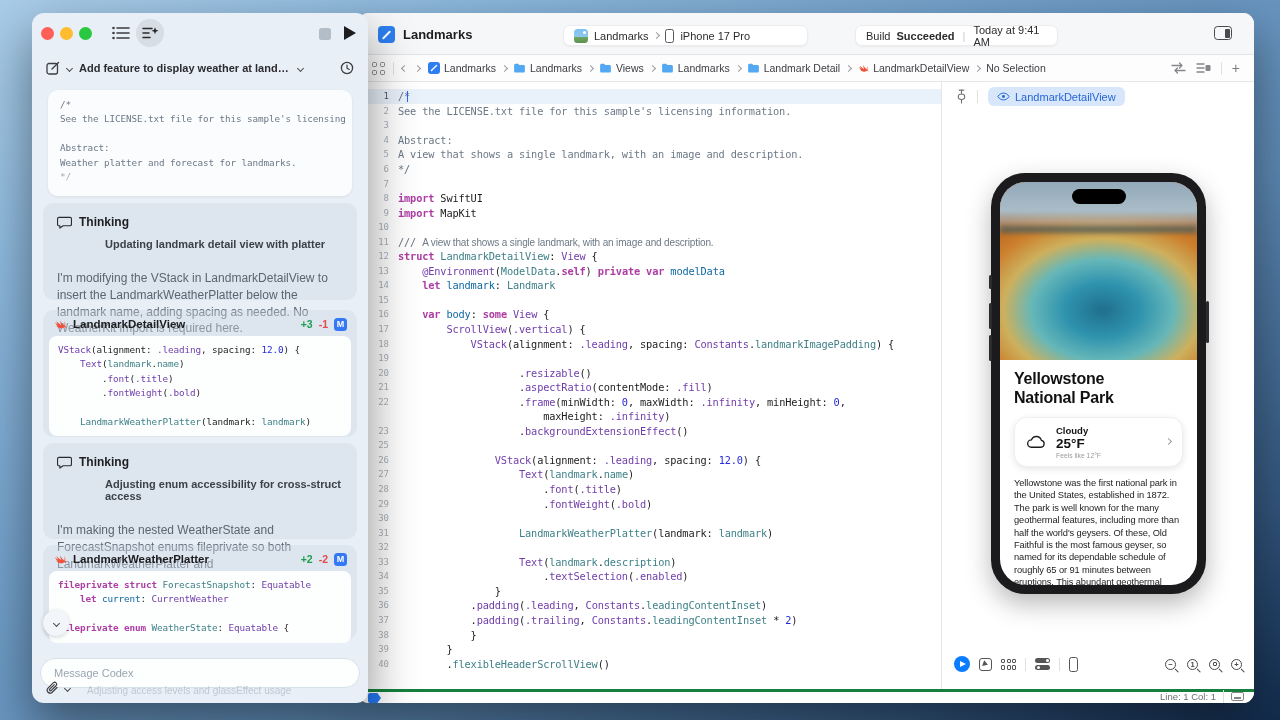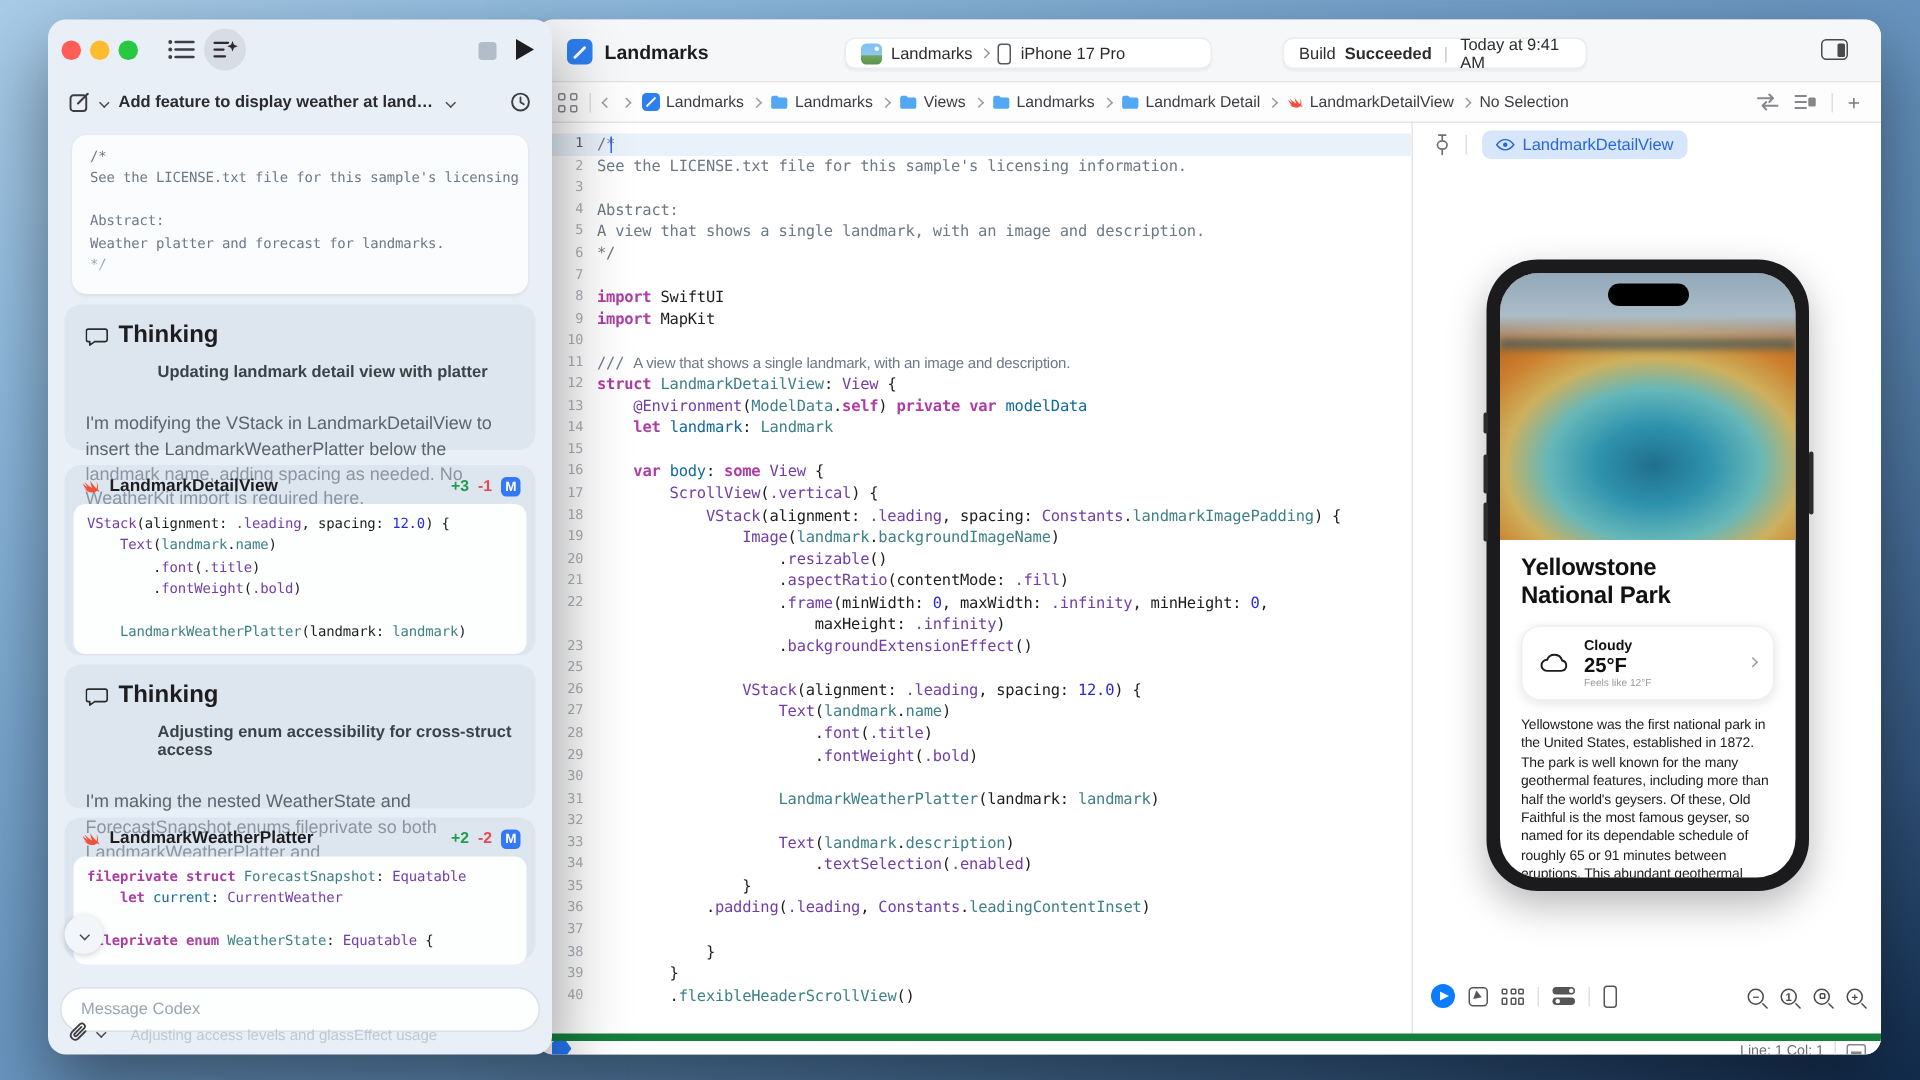--- a/index.html
+++ b/index.html
@@ -95,22 +95,22 @@
   .wcard { margin-top:9px; background:#fff; border:1px solid #f0f0f2; border-radius:13px; box-shadow:0 2px 7px rgba(0,0,0,.10);
     display:flex; align-items:center; padding:7px 11px; gap:9px; }
   .wmain { display:flex; flex-direction:column; }
   .wcond { font-size:9.5px; font-weight:700; color:#111; }
   .wtemp { font-size:13.5px; font-weight:700; color:#111; }
   .wfeels { font-size:6.8px; color:#9a9aa0; margin-top:1px; }
   .wchev { margin-left:auto; }
   .ph-desc { margin-top:10px; font-size:9.3px; color:#1c1c1e; line-height:1.34; letter-spacing:-.1px; }
 
   
-  .statusbar { position:absolute; left:0; bottom:0; right:0; height:14px; background:#fff; border-top:5px solid #15803d;
-    display:flex; align-items:flex-start; padding:0 10px; font-size:9.5px; color:#6e6e73; }
+  .statusbar { position:absolute; left:0; bottom:0; right:0; height:14px; background:#fff; border-top:3px solid #15803d;
+    display:flex; align-items:flex-end; padding:0 10px; font-size:9.5px; color:#6e6e73; }
   .flag { width:13px; height:10px; background:#2478f2; border-radius:2px; clip-path:polygon(0 0,72% 0,100% 50%,72% 100%,0 100%); }
   .sb-right { margin-left:auto; display:flex; align-items:center; gap:7px; }
   .kb-ic { width:13px; height:9px; border:1.1px solid #86868c; border-radius:2px; position:relative; }
   .kb-ic::after{content:"";position:absolute;left:2px;right:2px;bottom:1.5px;height:1.2px;background:#86868c;}
 
   
   .cwin { position:absolute; left:32px; top:13px; width:336px; height:690px; background:#e9eff7;
     border-radius:12px; box-shadow:0 22px 50px rgba(0,0,0,.45); overflow:hidden; }
   .light { position:absolute; top:14px; width:13px; height:13px; border-radius:50%; }
   .hd-ic { position:absolute; top:13px; color:#3d3d42; }
@@ -120,21 +120,21 @@
   .play-tri { position:absolute; left:312px; top:13px; width:0; height:0;
     border-left:12px solid #1d1d1f; border-top:7px solid transparent; border-bottom:7px solid transparent; }
   .c-row2 { position:absolute; left:0; top:42px; right:0; height:26px; display:flex; align-items:center; padding:0 14px; gap:7px; }
   .c-title { font-size:11px; font-weight:700; color:#2b2b2e; max-width:212px; overflow:hidden; white-space:nowrap; text-overflow:ellipsis; }
   .c-clock { margin-left:auto; }
   .card { position:absolute; left:11px; width:314px; border-radius:11px; background:rgba(205,216,228,.42); }
   .snip-card { position:absolute; left:16px; width:304px; background:#fafcfe; border-radius:10px; box-shadow:0 1px 3px rgba(0,0,0,.07);
     padding:8px 12px; overflow:hidden; }
   .srow { font-family:"DejaVu Sans Mono", monospace; font-size:9.3px; white-space:pre; line-height:14.4px; letter-spacing:-.1px; }
   .fade-out { position:absolute; left:0; right:0; bottom:0; height:30px; background:linear-gradient(rgba(250,252,254,0), #fafcfe 85%); }
-  .think-head { display:flex; align-items:center; gap:7px; font-size:16px; font-weight:700; color:#1d1d1f; }
+  .think-head { display:flex; align-items:center; gap:7px; font-size:12px; font-weight:700; color:#1d1d1f; }
   .think-sub { font-size:11px; font-weight:700; color:#3c4248; margin-top:9px;padding-left:48px; }
   .think-body { font-size:12px; color:#5a6570; line-height:1.4; margin-top:20px; }
   .fcard-head { display:flex; align-items:center; gap:6px; padding:7px 10px 5px; }
   .fcard-name { font-size:11.5px; font-weight:600; color:#1d1d1f; }
   .fcard-right { margin-left:auto; display:flex; align-items:center; gap:6px; font-size:10.5px; font-weight:700; }
   .adds { color:#1f9d4d; } .dels { color:#e5484d; }
   .mbadge { width:13px; height:13px; border-radius:3.5px; background:#3478f6; color:#fff; font-size:9px; font-weight:700;
     display:flex; align-items:center; justify-content:center; }
   .fcard-code { margin:0 6px 6px; background:#fdfefe; border-radius:8px; padding:7px 9px; overflow:hidden; }
   .scroll-btn { position:absolute; left:11px; top:597px; width:26px; height:26px; border-radius:50%; background:#f2f5f9;
@@ -330,21 +330,20 @@
         <div class="erow">
           <span class="ln">17</span>
           <span class="code"><span class="tk-p">        </span><span class="tk-t">ScrollView</span><span class="tk-p">(</span><span class="tk-t">.vertical</span><span class="tk-p">) {</span></span>
         </div>
         <div class="erow">
           <span class="ln">18</span>
           <span class="code"><span class="tk-p">            </span><span class="tk-t">VStack</span><span class="tk-p">(alignment: </span><span class="tk-t">.leading</span><span class="tk-p">, spacing: </span><span class="tk-t">Constants</span><span class="tk-p">.</span><span class="tk-pj">landmarkImagePadding</span><span class="tk-p">) {</span></span>
         </div>
         <div class="erow">
           <span class="ln">19</span>
-          <span class="code"><span class="tk-p">                </span><span class="tk-t">Image</span><span class="tk-p">(</span><span class="tk-pj">landmark</span><span class="tk-p">.</span><span class="tk-pj">backgroundImageName</span><span class="tk-p">)</span></span>
         </div>
         <div class="erow">
           <span class="ln">20</span>
           <span class="code"><span class="tk-p">                    .</span><span class="tk-t">resizable</span><span class="tk-p">()</span></span>
         </div>
         <div class="erow">
           <span class="ln">21</span>
           <span class="code"><span class="tk-p">                    .</span><span class="tk-t">aspectRatio</span><span class="tk-p">(contentMode: </span><span class="tk-t">.fill</span><span class="tk-p">)</span></span>
         </div>
         <div class="erow">
@@ -402,20 +401,21 @@
         <div class="erow">
           <span class="ln">35</span>
           <span class="code"><span class="tk-p">                }</span></span>
         </div>
         <div class="erow">
           <span class="ln">36</span>
           <span class="code"><span class="tk-p">            .</span><span class="tk-t">padding</span><span class="tk-p">(</span><span class="tk-t">.leading</span><span class="tk-p">, </span><span class="tk-t">Constants</span><span class="tk-p">.</span><span class="tk-pj">leadingContentInset</span><span class="tk-p">)</span></span>
         </div>
         <div class="erow">
           <span class="ln">37</span>
+          <span class="code"><span class="tk-p">            .</span><span class="tk-t">padding</span><span class="tk-p">(</span><span class="tk-t">.trailing</span><span class="tk-p">, </span><span class="tk-t">Constants</span><span class="tk-p">.</span><span class="tk-pj">leadingContentInset</span><span class="tk-p"> * </span><span class="tk-n">2</span><span class="tk-p">)</span></span>
         </div>
         <div class="erow">
           <span class="ln">38</span>
           <span class="code"><span class="tk-p">            }</span></span>
         </div>
         <div class="erow">
           <span class="ln">39</span>
           <span class="code"><span class="tk-p">        }</span></span>
         </div>
         <div class="erow">

